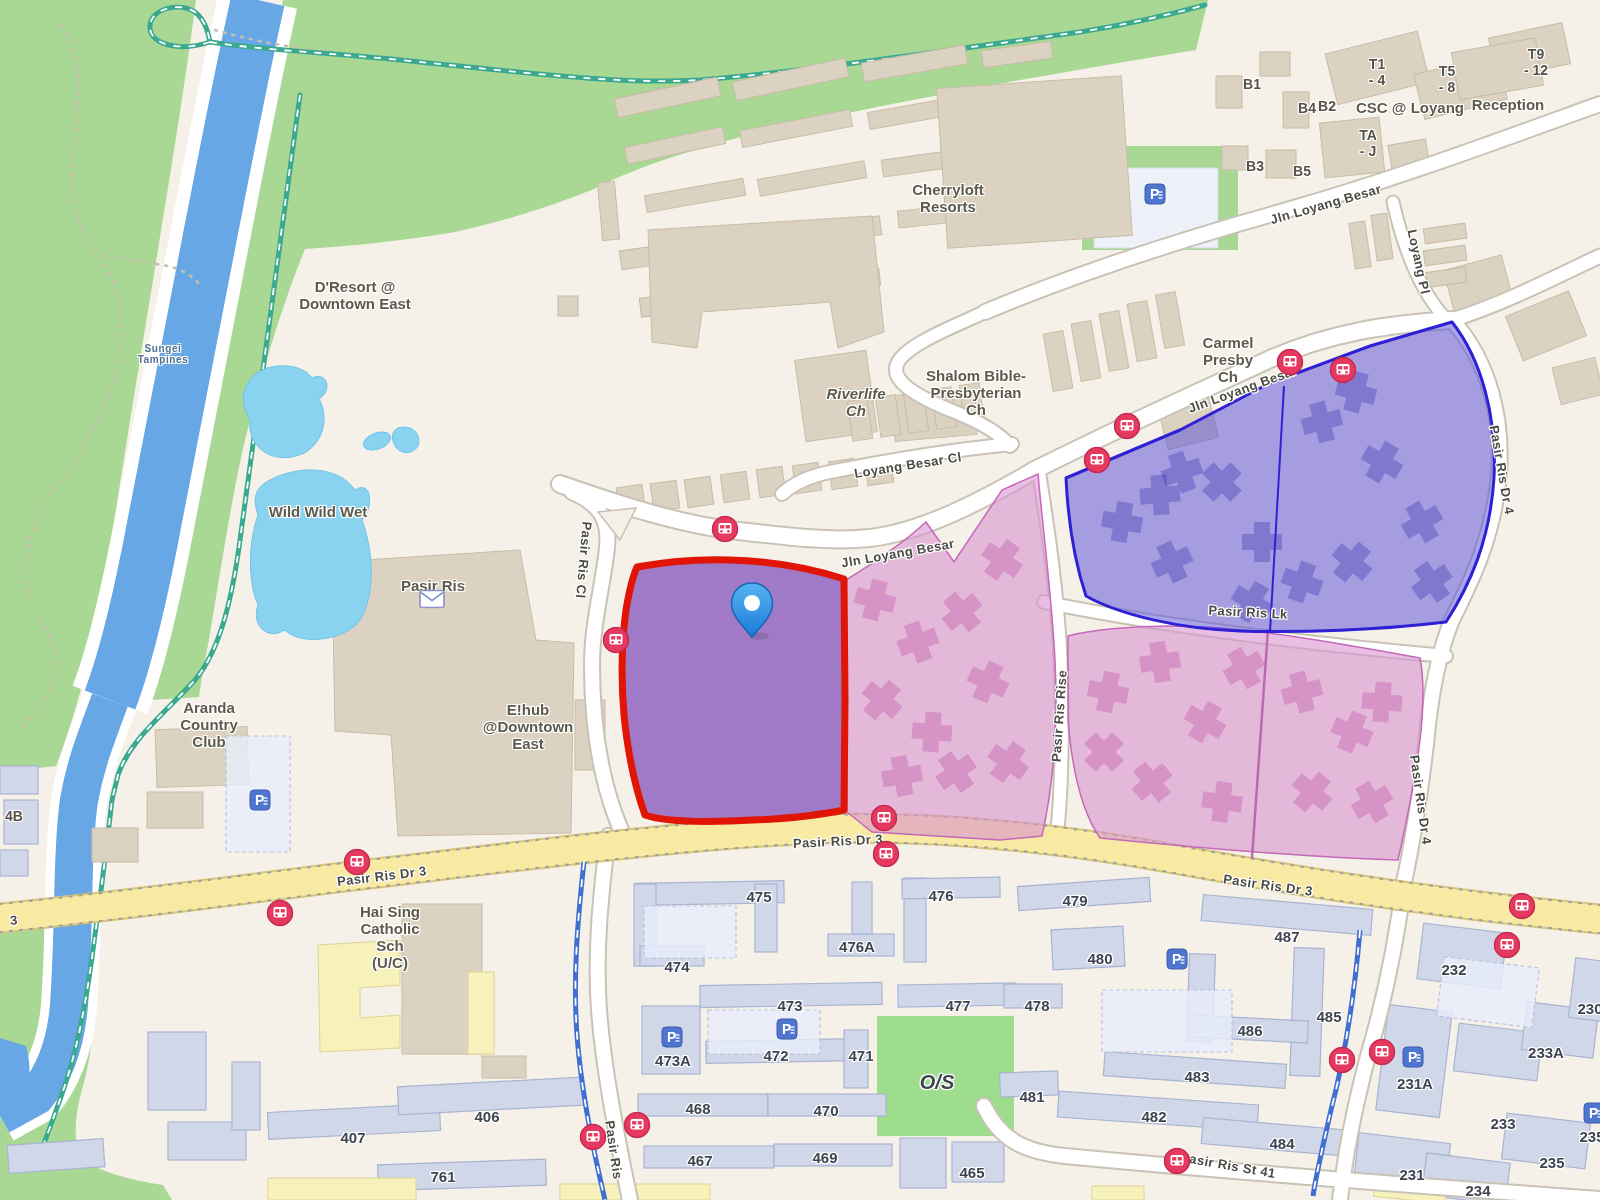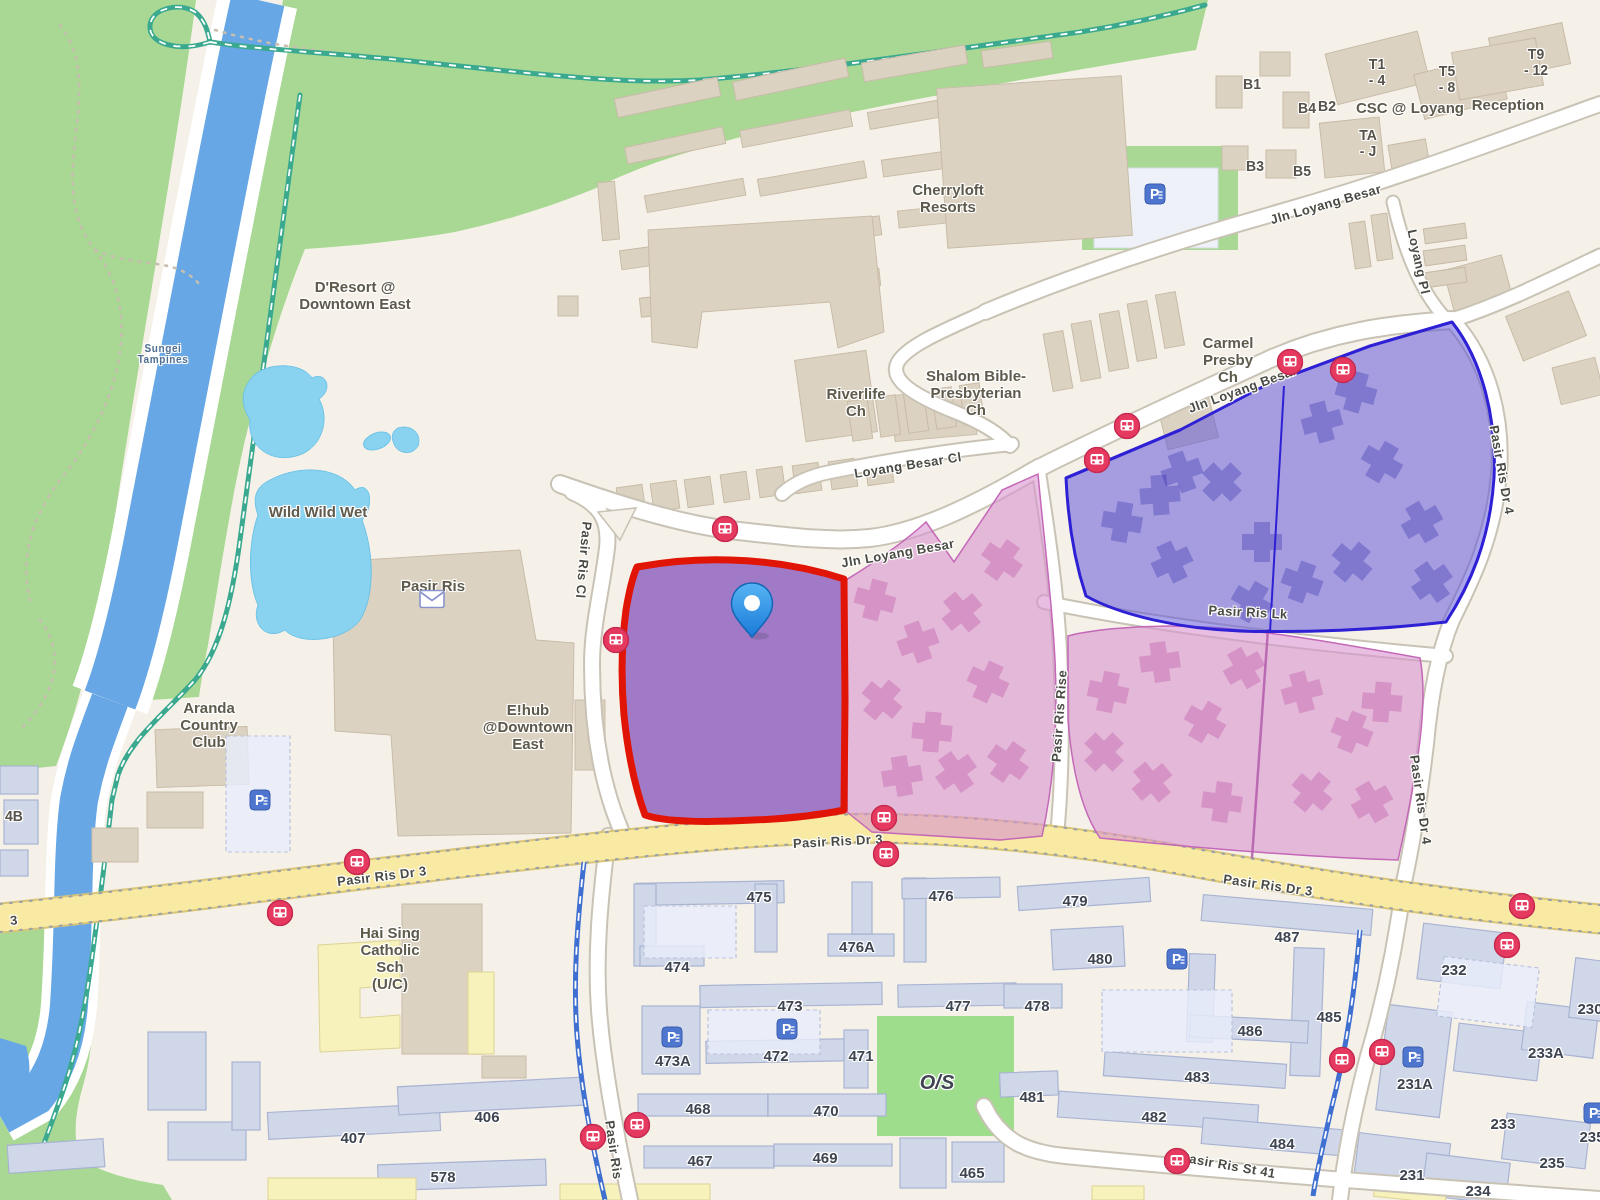--- a/index.html
+++ b/index.html
@@ -321,25 +321,25 @@
       <div class="lbl poi" style="left: 355px; top: 296px; transform: translate(-50%, -50%) rotate(0deg);">D'Resort @
 Downtown East</div>
       <div class="lbl poi" style="left: 318px; top: 512px; transform: translate(-50%, -50%) rotate(0deg);">Wild Wild Wet</div>
       <div class="lbl poi" style="left: 433px; top: 586px; transform: translate(-50%, -50%) rotate(0deg);">Pasir Ris</div>
       <div class="lbl poi" style="left: 209px; top: 725px; transform: translate(-50%, -50%) rotate(0deg);">Aranda
 Country
 Club</div>
       <div class="lbl poi" style="left: 528px; top: 727px; transform: translate(-50%, -50%) rotate(0deg); text-align: center;">E!hub
 @Downtown
 East</div>
-      <div class="lbl poi" style="left: 390px; top: 938px; transform: translate(-50%, -50%) rotate(0deg); margin-top: 21px;">Hai Sing
+      <div class="lbl poi" style="left: 390px; top: 938px; transform: translate(-50%, -50%) rotate(0deg);">Hai Sing
 Catholic
 Sch
 (U/C)</div>
-      <div class="lbl poi" style="left: 856px; top: 403px; transform: translate(-50%, -50%) rotate(0deg);">Riverlife
+      <div class="lbl poi" style="left: 856px; top: 403px; transform: translate(-50%, -50%) rotate(0deg); font-style: italic;">Riverlife
 Ch</div>
       <div class="lbl poi" style="left: 976px; top: 393px; transform: translate(-50%, -50%) rotate(0deg);">Shalom Bible-
 Presbyterian
 Ch</div>
       <div class="lbl poi" style="left: 1228px; top: 360px; transform: translate(-50%, -50%) rotate(0deg);">Carmel
 Presby
 Ch</div>
       <div class="lbl poi" style="left: 1410px; top: 108px; transform: translate(-50%, -50%) rotate(0deg);">CSC @ Loyang</div>
       <div class="lbl poi" style="left: 1508px; top: 105px; transform: translate(-50%, -50%) rotate(0deg);">Reception</div>
       <div class="lbl area" style="left: 1377px; top: 73px; transform: translate(-50%, -50%) rotate(0deg);">T1
@@ -369,21 +369,21 @@
       <div class="lbl road" style="left: 1501px; top: 470px; transform: translate(-50%, -50%) rotate(80deg);">Pasir Ris Dr 4</div>
       <div class="lbl road" style="left: 1420px; top: 800px; transform: translate(-50%, -50%) rotate(82deg);">Pasir Ris Dr 4</div>
       <div class="lbl road" style="left: 382px; top: 877px; transform: translate(-50%, -50%) rotate(-7deg);">Pasir Ris Dr 3</div>
       <div class="lbl road" style="left: 838px; top: 842px; transform: translate(-50%, -50%) rotate(-3deg);">Pasir Ris Dr 3</div>
       <div class="lbl road" style="left: 1268px; top: 886px; transform: translate(-50%, -50%) rotate(8deg);">Pasir Ris Dr 3</div>
       <div class="lbl road" style="left: 14px; top: 921px; transform: translate(-50%, -50%) rotate(-5deg);">3</div>
       <div class="lbl road" style="left: 1228px; top: 1166px; transform: translate(-50%, -50%) rotate(10deg);">Pasir Ris St 41</div>
       <div class="lbl road" style="left: 613px; top: 1150px; transform: translate(-50%, -50%) rotate(82deg);">Pasir Ris</div>
       <div class="lbl block" style="left: 487px; top: 1117px; transform: translate(-50%, -50%) rotate(0deg);">406</div>
       <div class="lbl block" style="left: 353px; top: 1138px; transform: translate(-50%, -50%) rotate(0deg);">407</div>
-      <div class="lbl block" style="left: 443px; top: 1177px; transform: translate(-50%, -50%) rotate(0deg);">578</div>
+      <div class="lbl block" style="left: 443px; top: 1177px; transform: translate(-50%, -50%) rotate(0deg);">761</div>
       <div class="lbl block" style="left: 677px; top: 967px; transform: translate(-50%, -50%) rotate(0deg);">474</div>
       <div class="lbl block" style="left: 759px; top: 897px; transform: translate(-50%, -50%) rotate(0deg);">475</div>
       <div class="lbl block" style="left: 941px; top: 896px; transform: translate(-50%, -50%) rotate(0deg);">476</div>
       <div class="lbl block" style="left: 857px; top: 947px; transform: translate(-50%, -50%) rotate(0deg);">476A</div>
       <div class="lbl block" style="left: 790px; top: 1006px; transform: translate(-50%, -50%) rotate(0deg);">473</div>
       <div class="lbl block" style="left: 958px; top: 1006px; transform: translate(-50%, -50%) rotate(0deg);">477</div>
       <div class="lbl block" style="left: 673px; top: 1061px; transform: translate(-50%, -50%) rotate(0deg);">473A</div>
       <div class="lbl block" style="left: 776px; top: 1056px; transform: translate(-50%, -50%) rotate(0deg);">472</div>
       <div class="lbl block" style="left: 861px; top: 1056px; transform: translate(-50%, -50%) rotate(0deg);">471</div>
       <div class="lbl block" style="left: 698px; top: 1109px; transform: translate(-50%, -50%) rotate(0deg);">468</div>

